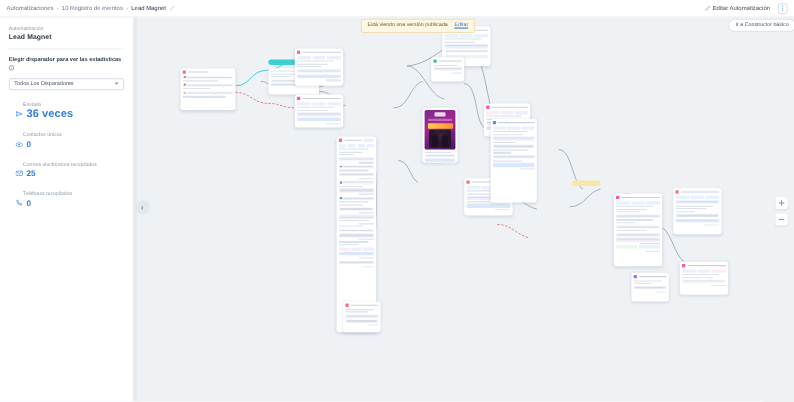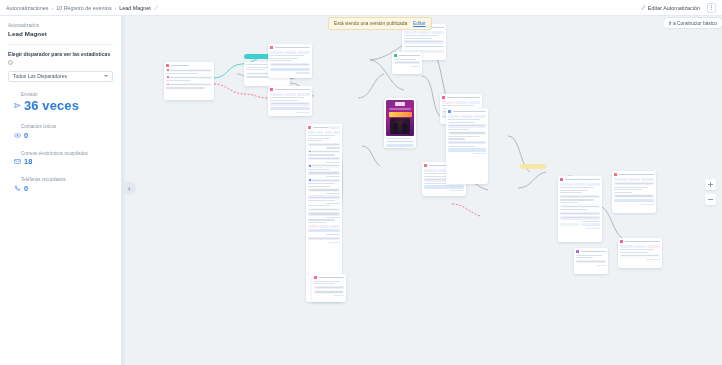--- a/index.html
+++ b/index.html
@@ -61,21 +61,21 @@
   .select .caret { margin-left:auto; width:0; height:0;
     border-left:2px solid transparent; border-right:2px solid transparent; border-top:2.4px solid #8b97a6; }
 
   .stats { margin-top:10px; padding-left:6px; }
   .stat { margin-bottom:11px; }
   .stat-label { font-size:4.6px; color:#8b97a6; margin-bottom:1.5px; padding-left:7px; }
   .stat-row { display:flex; align-items:center; gap:3px; }
   .stat-ico { width:7px; height:7px; color:#3b82f6; display:flex; align-items:center; justify-content:center; }
   .stat-ico svg { display:block; }
   .stat-val { font-size:7.4px; color:#2f7de1; font-weight:bold; letter-spacing:.1px; }
-  .stat-val.big { font-size:13px; }
+  .stat-val.big { font-size:10px; }
 
   
   .canvas {
     position:absolute; left:122px; top:16px; width:600px; height:349px;
     background:#eff2f5; overflow:hidden;
   }
   .canvas-shadow { position:absolute; left:0; top:0; width:4px; height:100%;
     background:linear-gradient(to right, rgba(90,110,135,.10), rgba(90,110,135,0)); }
 
   
@@ -234,21 +234,21 @@
 
       <div class="stat">
         <div class="stat-label">Correos electrónicos recopilados</div>
         <div class="stat-row">
           <span class="stat-ico">
             <svg viewBox="0 0 12 12" width="7" height="7">
                 <rect x="1" y="2.6" width="10" height="6.8" rx="1" fill="none" stroke="#3b82f6" stroke-width="1"></rect>
                 <path d="M1.4 3.2 6 6.6l4.6-3.4" fill="none" stroke="#3b82f6" stroke-width="1"></path>
               </svg>
           </span>
-          <span class="stat-val">18</span>
+          <span class="stat-val">25</span>
         </div>
       </div>
 
       <div class="stat">
         <div class="stat-label">Teléfonos recopilados</div>
         <div class="stat-row">
           <span class="stat-ico">
             <svg viewBox="0 0 12 12" width="7" height="7">
                 <path d="M2.2 1.8 4 1.6l1 2.3-1.2.9c.5 1.3 1.6 2.4 2.9 2.9l.9-1.2 2.3 1-.2 1.8c-3.8.5-7.9-3.6-7.5-7.5z" fill="none" stroke="#3b82f6" stroke-width="1" stroke-linejoin="round"></path>
               </svg>

